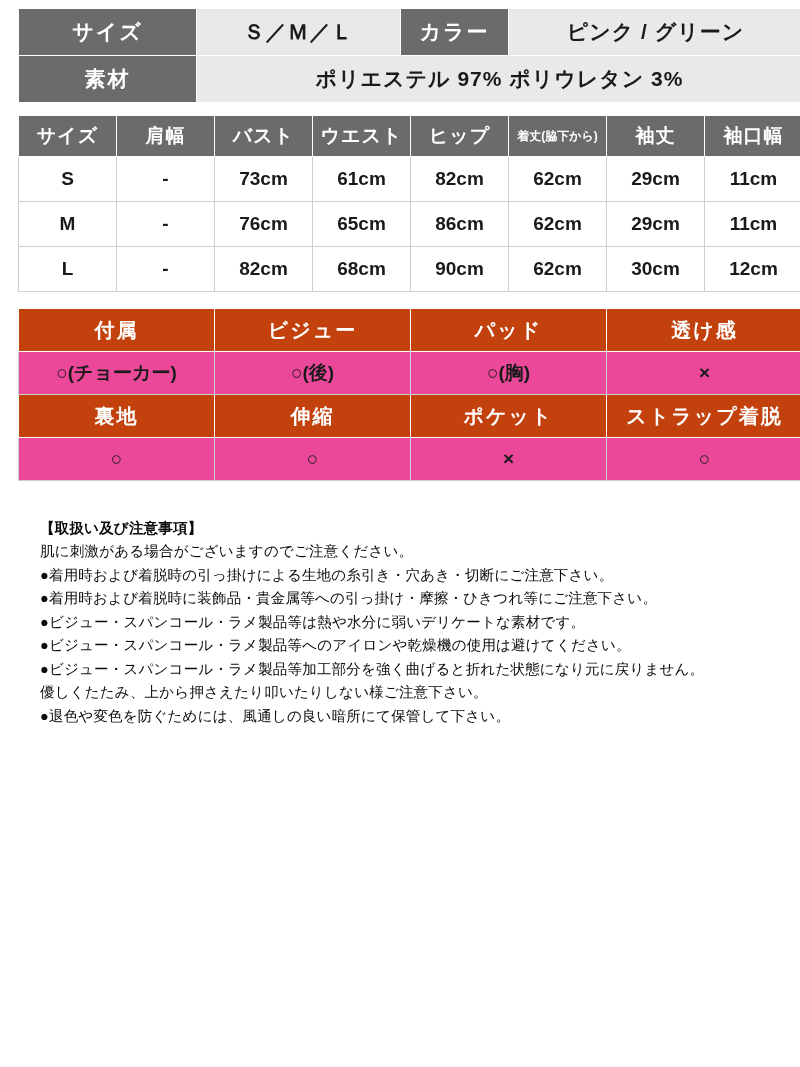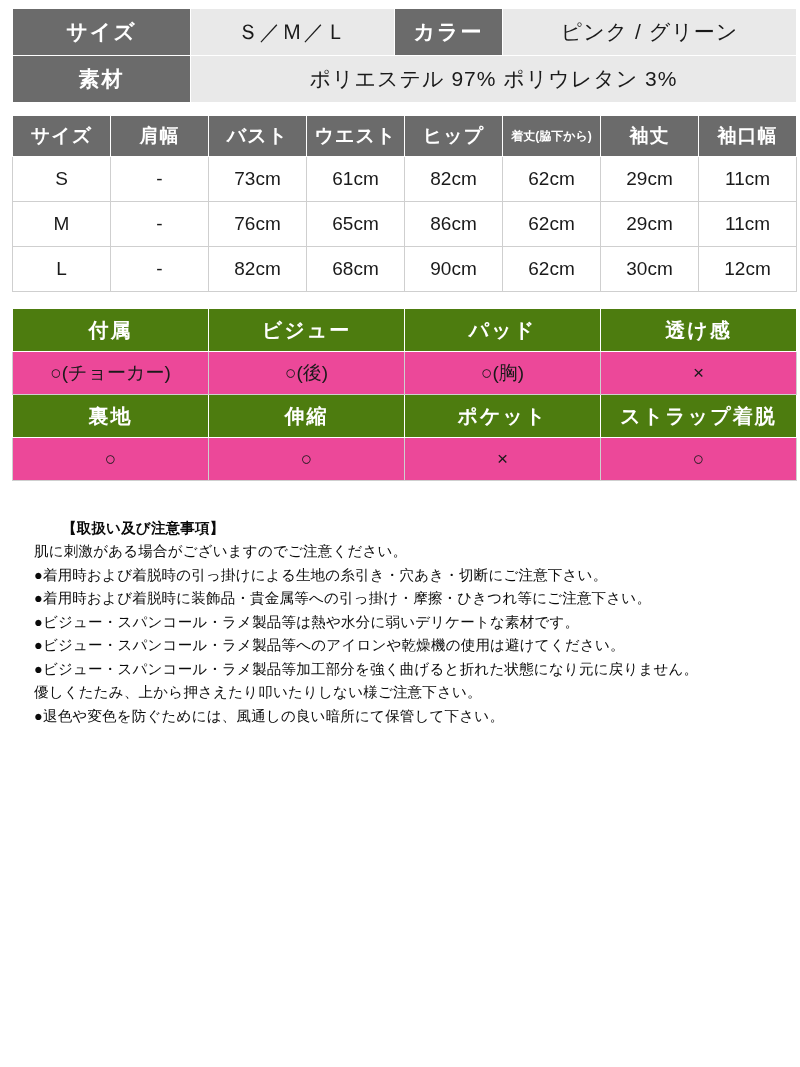--- a/index.html
+++ b/index.html
@@ -10,33 +10,33 @@
   body {
     width: 800px;
     height: 1067px;
     font-family: "Liberation Sans", "DejaVu Sans", sans-serif;
     color: #111111;
     position: relative;
     overflow: hidden;
   }
   .page {
     width: 664px;
-    padding: 8px 8px 0 12px;
+    padding: 8px 8px 0 18px;
     box-sizing: border-box;
   }
   table {
     border-collapse: collapse;
     width: 784px;
     table-layout: fixed;
   }
   td, th {
     border: 1px solid #ffffff;
     text-align: center;
     vertical-align: middle;
-    font-weight: normal;
+    font-weight: bold;
   }
   
   .spec-table td {
     height: 44px;
     font-size: 21px;
   }
   .spec-table .hd {
     background: #6b6b6b;
     color: #ffffff;
     font-weight: bold;
@@ -71,21 +71,21 @@
     color: #1a1a1a;
   }
   .size-table td.rowhd {
     font-size: 19px;
   }
   
   .detail-table {
     margin-top: 16px;
   }
   .detail-table .hd {
-    background: #4d7c0f;
+    background: #c2410c;
     color: #ffffff;
     height: 40px;
     font-size: 20px;
     font-weight: bold;
     letter-spacing: 2px;
   }
   .detail-table .val {
     background: #ec4899;
     border: 1px solid #cfcfcf;
     height: 40px;
@@ -95,21 +95,20 @@
   
   .notes {
     margin: 36px 0 0 22px;
     font-size: 14.5px;
     line-height: 1.62;
     color: #0a0a0a;
     letter-spacing: 0.2px;
   }
   .notes .note-title {
     font-weight: bold;
-    margin-left: 28px;
   }
   .notes p {
     margin: 0;
     white-space: pre;
   }
 </style>
 </head>
 <body>
 
 <div class="page">

